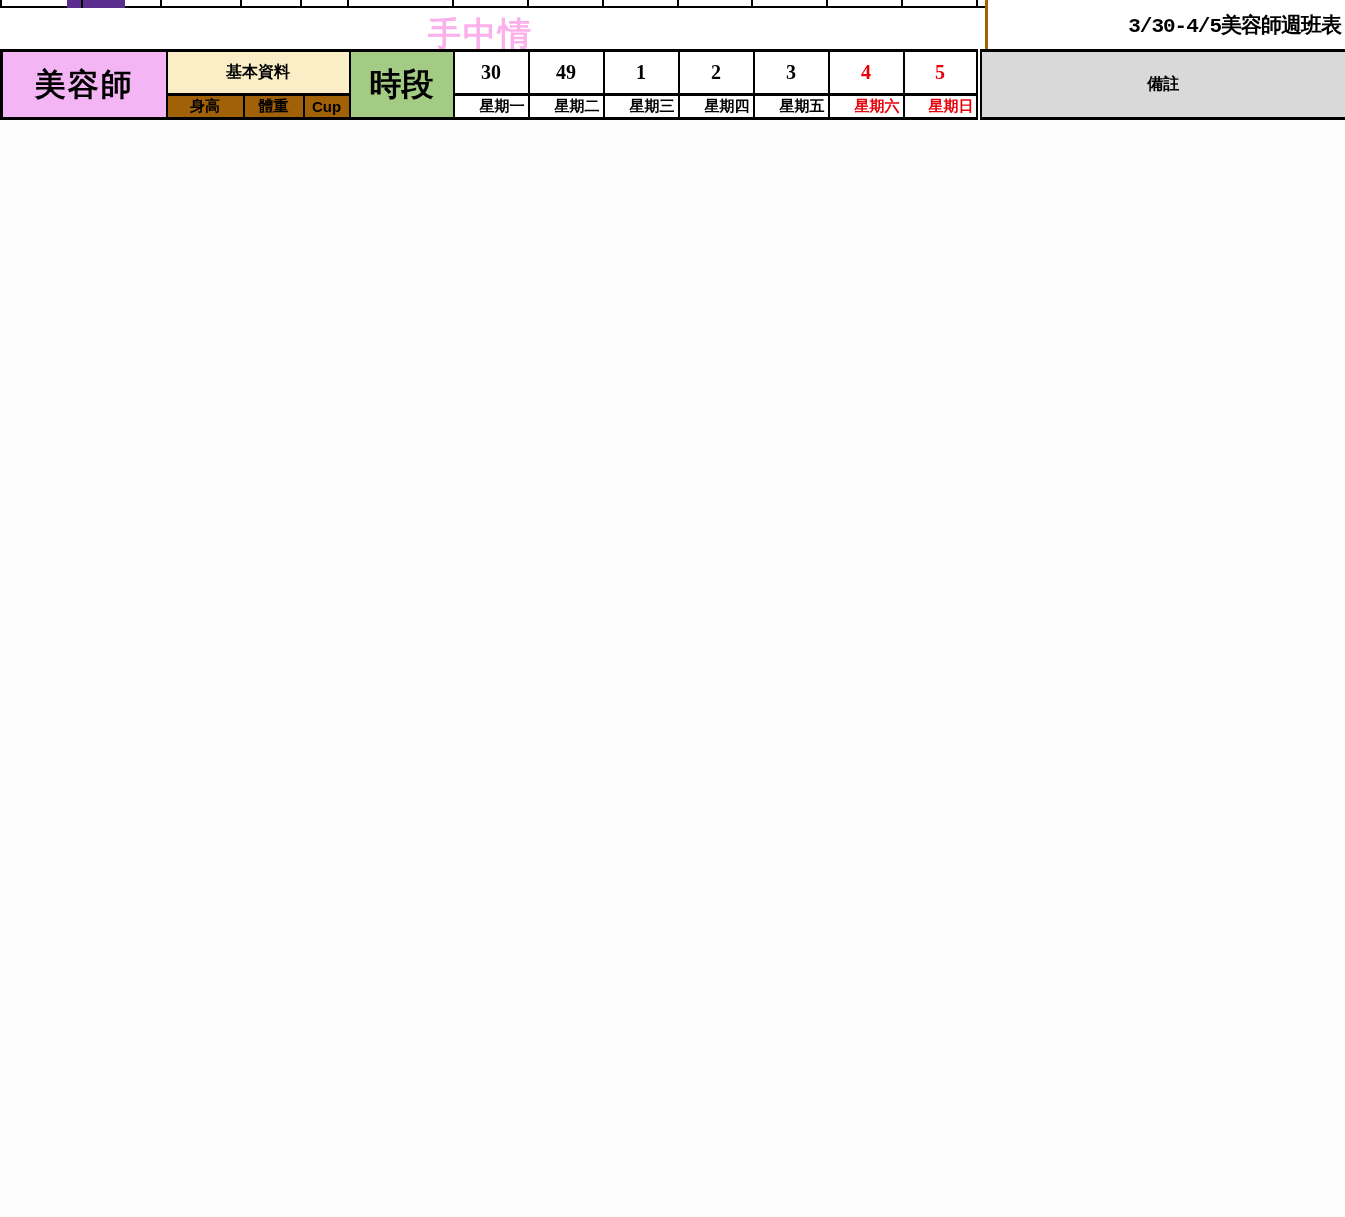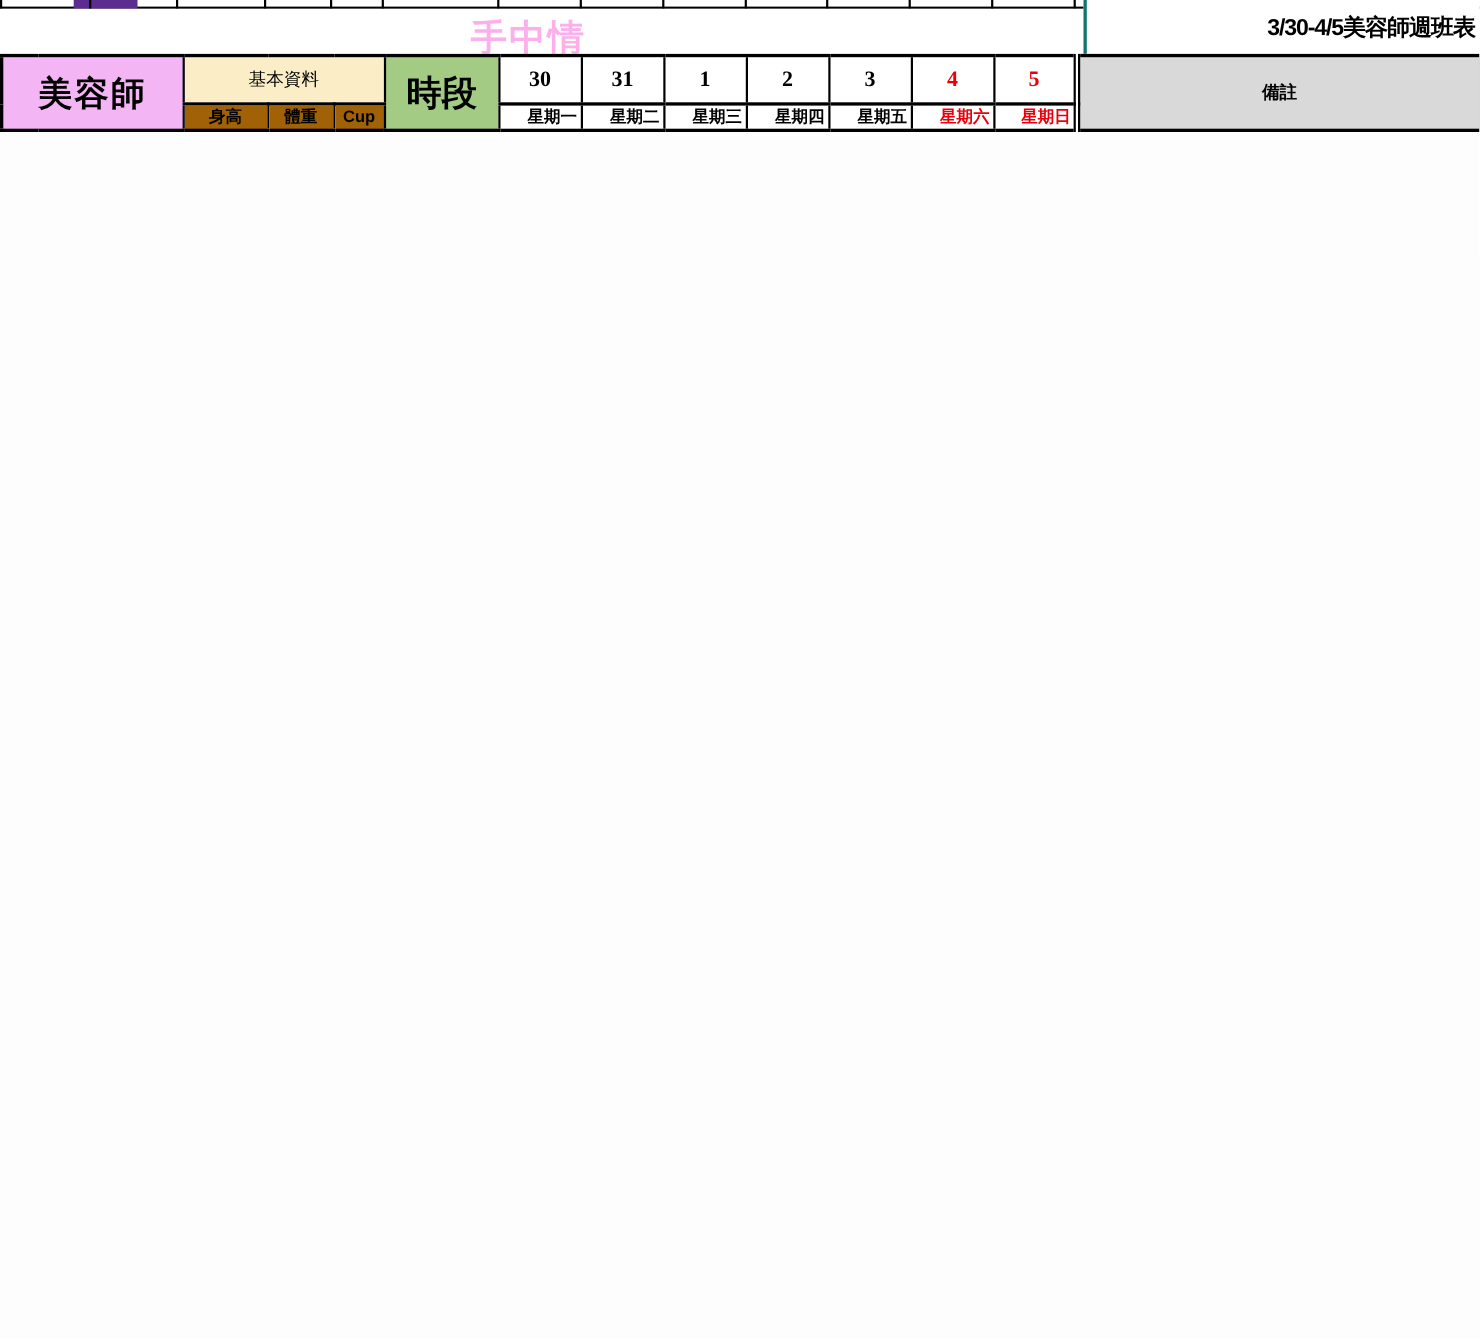--- a/index.html
+++ b/index.html
@@ -6,36 +6,36 @@
   html,body { background:#fff; }
   body { font-family:"Liberation Sans", sans-serif; color:#000; }
   .screen { position:relative; width:1345px; height:1217px; background:#fdfdfd; overflow:hidden; }
 
   
   .top-strip { position:absolute; top:0; left:0; width:1345px; height:8px; border-bottom:2px solid #000; background:#fff; }
   .remnant { position:absolute; top:0; left:67px; width:58px; height:8px; background:var(--remnant-purple,#5b2d8e); }
   .tick { position:absolute; top:0; width:2px; height:8px; background:#000; }
 
   
-  .title-row { position:absolute; top:8px; left:0; width:1261px; height:41px; background:#fff; }
+  .title-row { position:absolute; top:8px; left:0; width:1261px; height:41px; background:#fff;font-family:Liberation Mono, monospace; }
   .shop-title { position:absolute; left:428px; top:4px; font-size:33px; font-weight:bold; letter-spacing:2px;
                 color:var(--title-pink,#fbb0ec); }
-  .sched-box { position:absolute; left:985px; top:-8px; width:360px; height:49px; border-left:3px solid #0f766e;
+  .sched-box { position:absolute; left:985px; top:-8px; width:360px; height:49px; border-left:3px solid #a16207;
                display:flex; align-items:center; justify-content:flex-end; padding-right:4px; background:#fff; }
   .sched-title { font-size:21px; font-weight:bold; white-space:nowrap; letter-spacing:-1px; }
 
   
   table.sched { position:absolute; top:49px; left:0; width:1345px; border-collapse:collapse; table-layout:fixed;
                 background:#fff; border:3px solid #000; }
   th, td { border:3px solid #000; border-left-width:2px; border-right-width:2px; overflow:hidden;
            text-align:center; vertical-align:middle; white-space:nowrap; }
   .hdr1 { height:44px; } .hdr2 { height:24px; }
 
   th.staff-h { background:var(--header-pink,#f4b5f4); font-size:31px; font-weight:bold; letter-spacing:2px; }
-  th.basic-h { background:var(--header-tan,#fbeec7); font-size:16px; font-weight:normal; }
+  th.basic-h { background:var(--header-tan,#fbeec7); font-size:16px; font-weight:bold; }
   th.sub-h   { background:#a16207; font-size:15px; font-weight:bold; }
   th.time-h  { background:var(--header-green,#a3cb84); font-size:32px; font-weight:bold; }
   th.date-h  { background:#fff; font-family:"Liberation Serif", serif; font-size:20px; font-weight:bold; }
   th.day-h   { background:#fff; font-size:15px; font-weight:bold;padding-left:22px; }
   th.notes-h { background:var(--header-gray,#d9d9d9); font-size:16px; font-weight:bold; }
   th.red-day, td.red { color:var(--mark-red,#e8000b); }
   td.notecell, th.notes-h { border-left:6px double #000; }
 </style>
 </head>
 <body>
@@ -84,21 +84,21 @@
         <col style="width:75px">
         <col style="width:75px">
       <col style="width:368px">
     </colgroup>
     <thead>
       <tr class="hdr1">
         <th class="staff-h" colspan="2" rowspan="2">美容師</th>
         <th class="basic-h" colspan="3">基本資料</th>
         <th class="time-h" rowspan="2">時段</th>
         <th class="date-h">30</th>
-        <th class="date-h">31</th>
+        <th class="date-h">49</th>
         <th class="date-h">1</th>
         <th class="date-h">2</th>
         <th class="date-h">3</th>
         <th class="date-h red-day">4</th>
         <th class="date-h red-day">5</th>
         <th class="notes-h" rowspan="2">備註</th>
       </tr>
       <tr class="hdr2">
         <th class="sub-h">身高</th>
         <th class="sub-h">體重</th>

